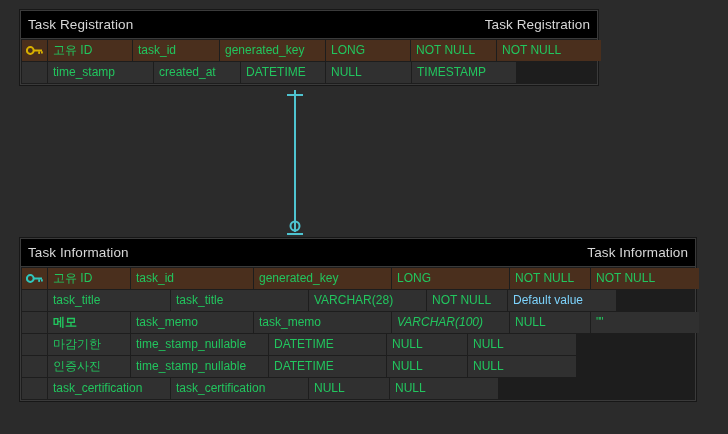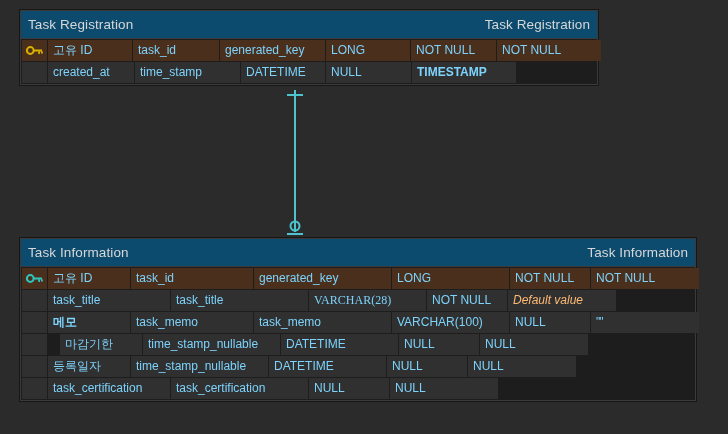--- a/index.html
+++ b/index.html
@@ -29,21 +29,21 @@
     background: #1d1d1d;
     border: 1px solid #3a3a3a;
     box-shadow: 0 0 0 1px rgba(0,0,0,0.45);
     z-index: 4;
   }
 
   .entity-header {
     display: flex;
     align-items: center;
     justify-content: space-between;
-    background: #0c4a6e;
+    background: #000000;
     height: 28px;
     padding: 0 7px;
     border-bottom: 1px solid #3a3a3a;
   }
 
   .entity-title {
     color: #d7d7d7;
     font-size: 13.5px;
     letter-spacing: 0.1px;
     white-space: nowrap;
@@ -66,40 +66,39 @@
     height: 21px;
     gap: 1px;
   }
 
   .row.pk .cell {
     background: #4a2f1d;
   }
 
   .cell {
     background: #303030;
-    color: #7dd3fc;
+    color: #22c55e;
     font-size: 12px;
     line-height: 21px;
     padding: 0 5px;
     white-space: nowrap;
     overflow: hidden;
     text-overflow: clip;
     flex: 0 0 auto;
   }
 
   .cell.keycol {
     padding: 0;
     display: flex;
     align-items: center;
     justify-content: center;
   }
 
   .cell.placeholder {
-    color: #fdba74;
-    font-style: italic;
+    color: #7dd3fc;
   }
 
   .cell.empty-quotes {
     letter-spacing: -1px;
   }
 
   
   .key-icon {
     width: 17px;
     height: 11px;
@@ -152,25 +151,25 @@
           </div>
           <div class="cell" style="width: 84px;">고유 ID</div>
           <div class="cell" style="width: 86px;">task_id</div>
           <div class="cell" style="width: 105px;">generated_key</div>
           <div class="cell" style="width: 84px;">LONG</div>
           <div class="cell" style="width: 85px;">NOT NULL</div>
           <div class="cell" style="width: 104px;">NOT NULL</div>
         </div>
         <div class="row">
           <div class="cell keycol" style="width: 25px;"></div>
+          <div class="cell" style="width: 105px;">time_stamp</div>
           <div class="cell" style="width: 86px;">created_at</div>
-          <div class="cell" style="width: 105px;">time_stamp</div>
           <div class="cell" style="width: 84px;">DATETIME</div>
           <div class="cell" style="width: 85px;">NULL</div>
-          <div class="cell" style="width: 104px; font-weight: bold;">TIMESTAMP</div>
+          <div class="cell" style="width: 104px;">TIMESTAMP</div>
         </div>
       </div>
   </div>
 
   <div class="entity" id="ent-1" style="left: 20px; top: 238px; width: 676px;">
     <div class="entity-header">
       <span class="entity-title">Task Information</span>
       <span class="entity-title right">Task Information</span>
     </div>
     <div class="rows">
@@ -187,44 +186,44 @@
           <div class="cell" style="width: 122px;">task_id</div>
           <div class="cell" style="width: 137px;">generated_key</div>
           <div class="cell" style="width: 117px;">LONG</div>
           <div class="cell" style="width: 80px;">NOT NULL</div>
           <div class="cell" style="width: 108px;">NOT NULL</div>
         </div>
         <div class="row">
           <div class="cell keycol" style="width: 25px;"></div>
           <div class="cell" style="width: 122px;">task_title</div>
           <div class="cell" style="width: 137px;">task_title</div>
-          <div class="cell" style="width: 117px; font-family: Liberation Serif, serif;">VARCHAR(28)</div>
+          <div class="cell" style="width: 117px;">VARCHAR(28)</div>
           <div class="cell" style="width: 80px;">NOT NULL</div>
           <div class="cell placeholder" style="width: 108px;">Default value</div>
         </div>
         <div class="row">
           <div class="cell keycol" style="width: 25px;"></div>
           <div class="cell" style="width: 82px; font-weight: bold;">메모</div>
           <div class="cell" style="width: 122px;">task_memo</div>
           <div class="cell" style="width: 137px;">task_memo</div>
-          <div class="cell" style="width: 117px;">VARCHAR(100)</div>
+          <div class="cell" style="width: 117px; font-style: italic;">VARCHAR(100)</div>
           <div class="cell" style="width: 80px;">NULL</div>
           <div class="cell empty-quotes" style="width: 108px;">""</div>
         </div>
         <div class="row">
           <div class="cell keycol" style="width: 25px;"></div>
-          <div class="cell" style="width: 82px; margin-left: 12px;">마감기한</div>
+          <div class="cell" style="width: 82px;">마감기한</div>
           <div class="cell" style="width: 137px;">time_stamp_nullable</div>
           <div class="cell" style="width: 117px;">DATETIME</div>
           <div class="cell" style="width: 80px;">NULL</div>
           <div class="cell" style="width: 108px;">NULL</div>
         </div>
         <div class="row">
           <div class="cell keycol" style="width: 25px;"></div>
-          <div class="cell" style="width: 82px;">등록일자</div>
+          <div class="cell" style="width: 82px;">인증사진</div>
           <div class="cell" style="width: 137px;">time_stamp_nullable</div>
           <div class="cell" style="width: 117px;">DATETIME</div>
           <div class="cell" style="width: 80px;">NULL</div>
           <div class="cell" style="width: 108px;">NULL</div>
         </div>
         <div class="row">
           <div class="cell keycol" style="width: 25px;"></div>
           <div class="cell" style="width: 122px;">task_certification</div>
           <div class="cell" style="width: 137px;">task_certification</div>
           <div class="cell" style="width: 80px;">NULL</div>

